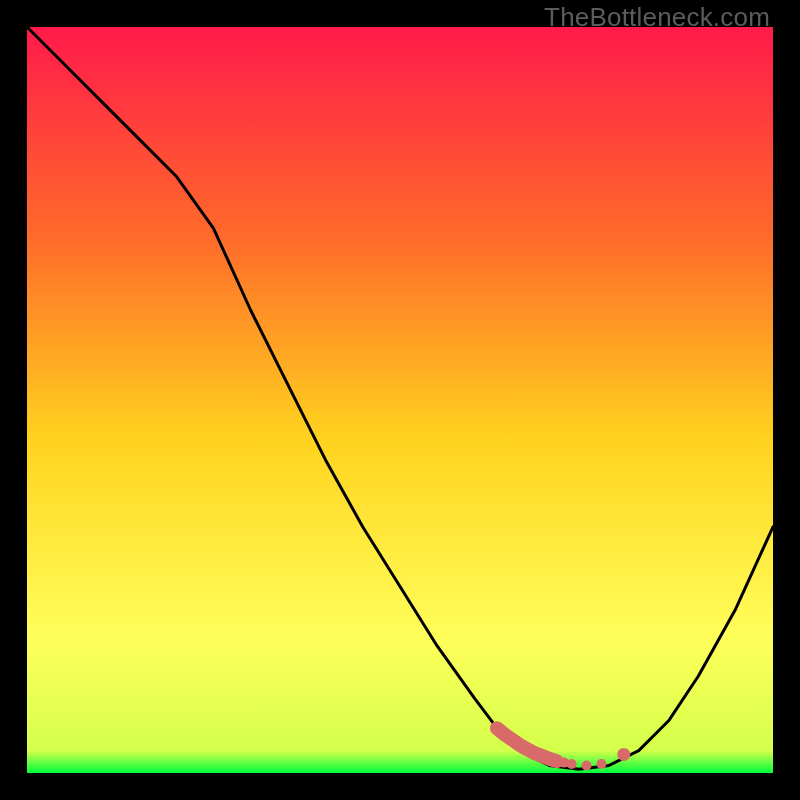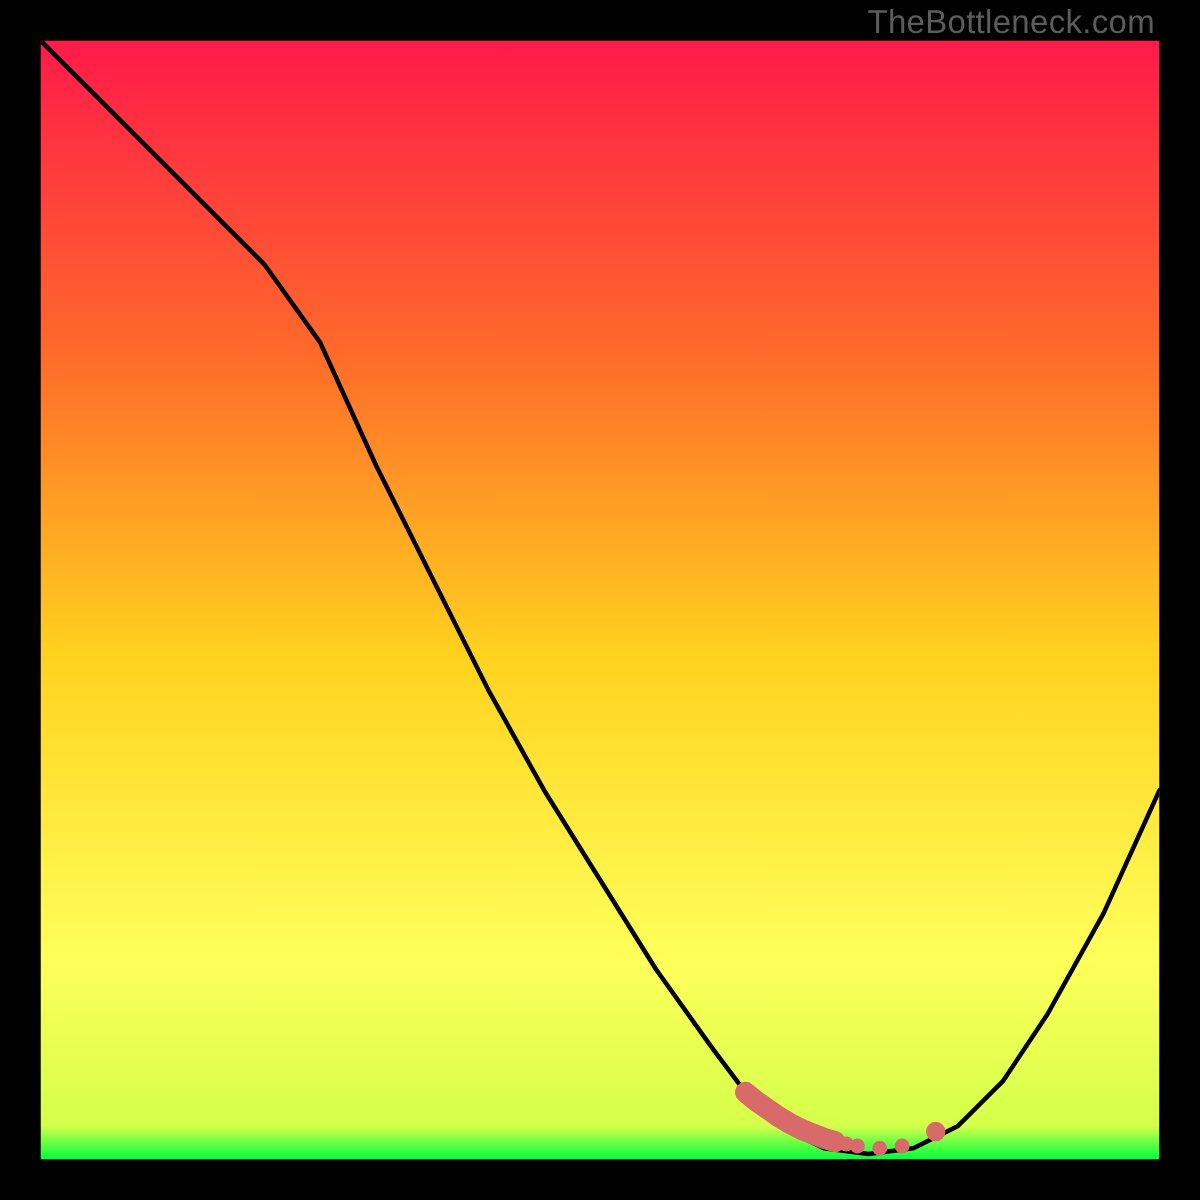--- a/index.html
+++ b/index.html
@@ -24,21 +24,21 @@
     left: 0;
     top: 0;
     width: 746px;
     height: 746px;
   }
   .watermark {
     position: absolute;
     top: 2px;
     right: 30px;
     color: #5c5c5c;
-    font-size: 22px;
+    font-size: 26px;
     font-weight: 500;
     letter-spacing: 0.2px;
   }
 </style>
 </head>
 <body>
 
 <div class="watermark">TheBottleneck.com</div>
 
 <div class="frame">

